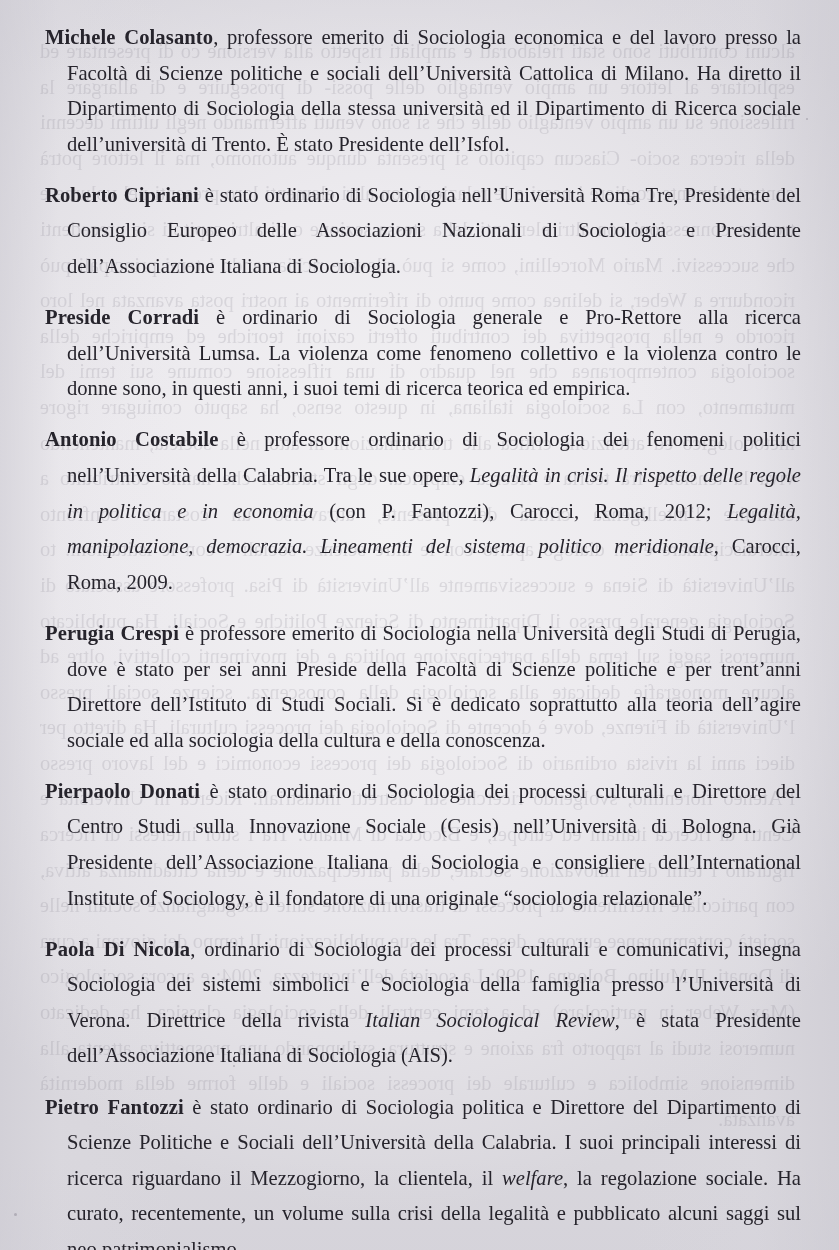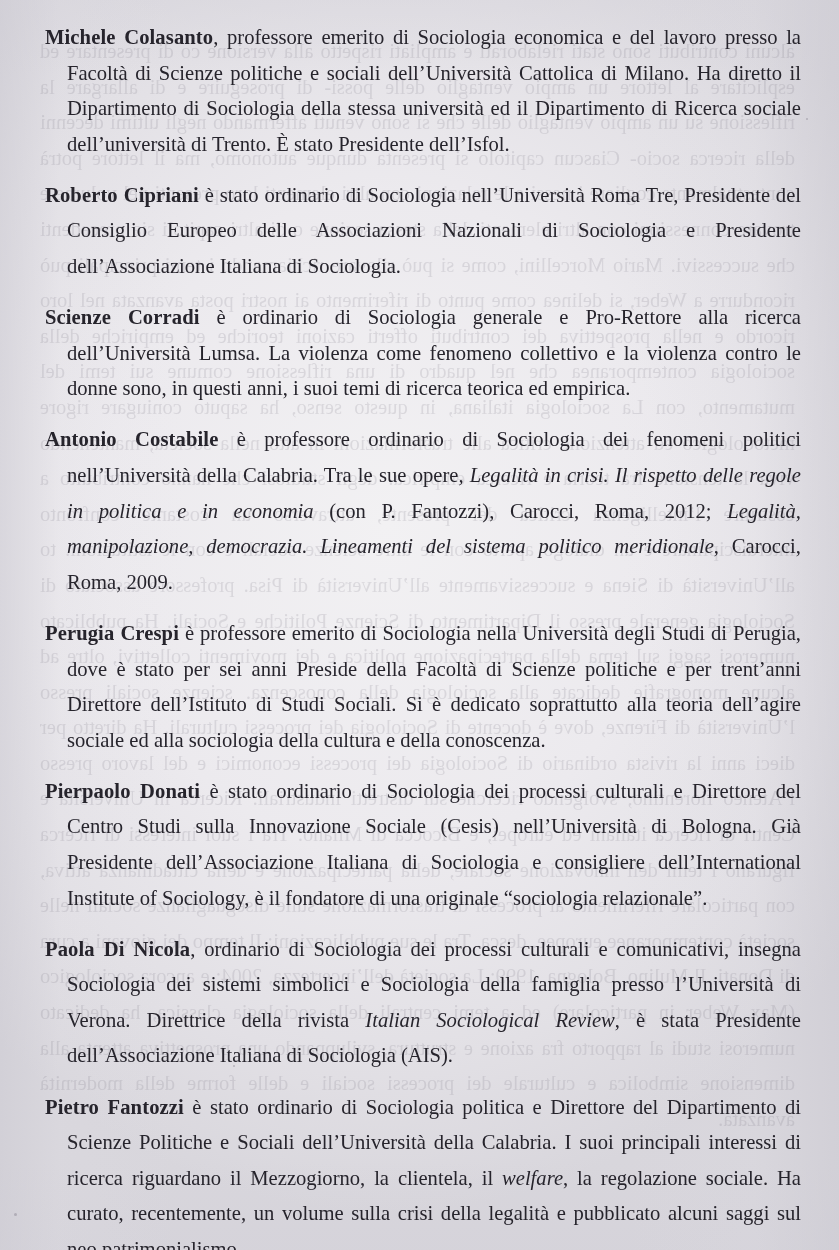--- a/index.html
+++ b/index.html
@@ -125,21 +125,21 @@
   <div class="speck" style="left:14px;  top:1213px; width:3px; height:3px;"></div>
   <div class="speck" style="left:806px; top:118px;  width:2px; height:2px;"></div>
   <div class="speck" style="left:233px; top:1065px; width:2px; height:2px;"></div>
 
   <div class="column">
 
     <p class="entry"><span class="nm">Michele Colasanto</span><span>, professore emerito di Sociologia economica e del lavoro presso la Facoltà di Scienze politiche e sociali dell’Università Cattolica di Milano. Ha diretto il Dipartimento di Sociologia della stessa università ed il Dipartimento di Ricerca sociale dell’università di Trento. È stato Presidente dell’Isfol.</span></p>
 
     <p class="entry"><span class="nm">Roberto Cipriani</span><span> è stato ordinario di Sociologia nell’Università Roma Tre, Presidente del Consiglio Europeo delle Associazioni Nazionali di Sociologia e Presidente dell’Associazione Italiana di Sociologia.</span></p>
 
-    <p class="entry"><span class="nm">Scienze Corradi</span><span> è ordinario di Sociologia generale e Pro-Rettore alla ricerca dell’Università Lumsa. La violenza come fenomeno collettivo e la violenza contro le donne sono, in questi anni, i suoi temi di ricerca teorica ed empirica.</span></p>
+    <p class="entry"><span class="nm">Preside Corradi</span><span> è ordinario di Sociologia generale e Pro-Rettore alla ricerca dell’Università Lumsa. La violenza come fenomeno collettivo e la violenza contro le donne sono, in questi anni, i suoi temi di ricerca teorica ed empirica.</span></p>
 
     <p class="entry"><span class="nm">Antonio Costabile</span><span> è professore ordinario di Sociologia dei fenomeni politici nell’Università della Calabria. Tra le sue opere</span><span class="it">, Legalità in crisi. Il rispetto delle regole in politica e in economia</span><span> (con P. Fantozzi), Carocci, Roma, 2012; </span><span class="it">Legalità, manipolazione, democrazia. Lineamenti del sistema politico meridionale</span><span>, Carocci, Roma, 2009.</span></p>
 
     <p class="entry"><span class="nm">Perugia Crespi</span><span> è professore emerito di Sociologia nella Università degli Studi di Perugia, dove è stato per sei anni Preside della Facoltà di Scienze politiche e per trent’anni Direttore dell’Istituto di Studi Sociali. Si è dedicato soprattutto alla teoria dell’agire sociale ed alla sociologia della cultura e della conoscenza.</span></p>
 
     <p class="entry"><span class="nm">Pierpaolo Donati</span><span> è stato ordinario di Sociologia dei processi culturali e Direttore del Centro Studi sulla Innovazione Sociale (Cesis) nell’Università di Bologna. Già Presidente dell’Associazione Italiana di Sociologia e consigliere dell’International Institute of Sociology, è il fondatore di una originale “sociologia relazionale”.</span></p>
 
     <p class="entry"><span class="nm">Paola Di Nicola</span><span>, ordinario di Sociologia dei processi culturali e comunicativi, insegna Sociologia dei sistemi simbolici e Sociologia della famiglia presso l’Università di Verona. Direttrice della rivista </span><span class="it">Italian Sociological Review</span><span>, è stata Presidente dell’Associazione Italiana di Sociologia (AIS).</span></p>
 
     <p class="entry"><span class="nm">Pietro Fantozzi</span><span> è stato ordinario di Sociologia politica e Direttore del Dipartimento di Scienze Politiche e Sociali dell’Università della Calabria. I suoi principali interessi di ricerca riguardano il Mezzogiorno, la clientela, il </span><span class="it">welfare</span><span>, la regolazione sociale. Ha curato, recentemente, un volume sulla crisi della legalità e pubblicato alcuni saggi sul neo patrimonialismo.</span></p>

